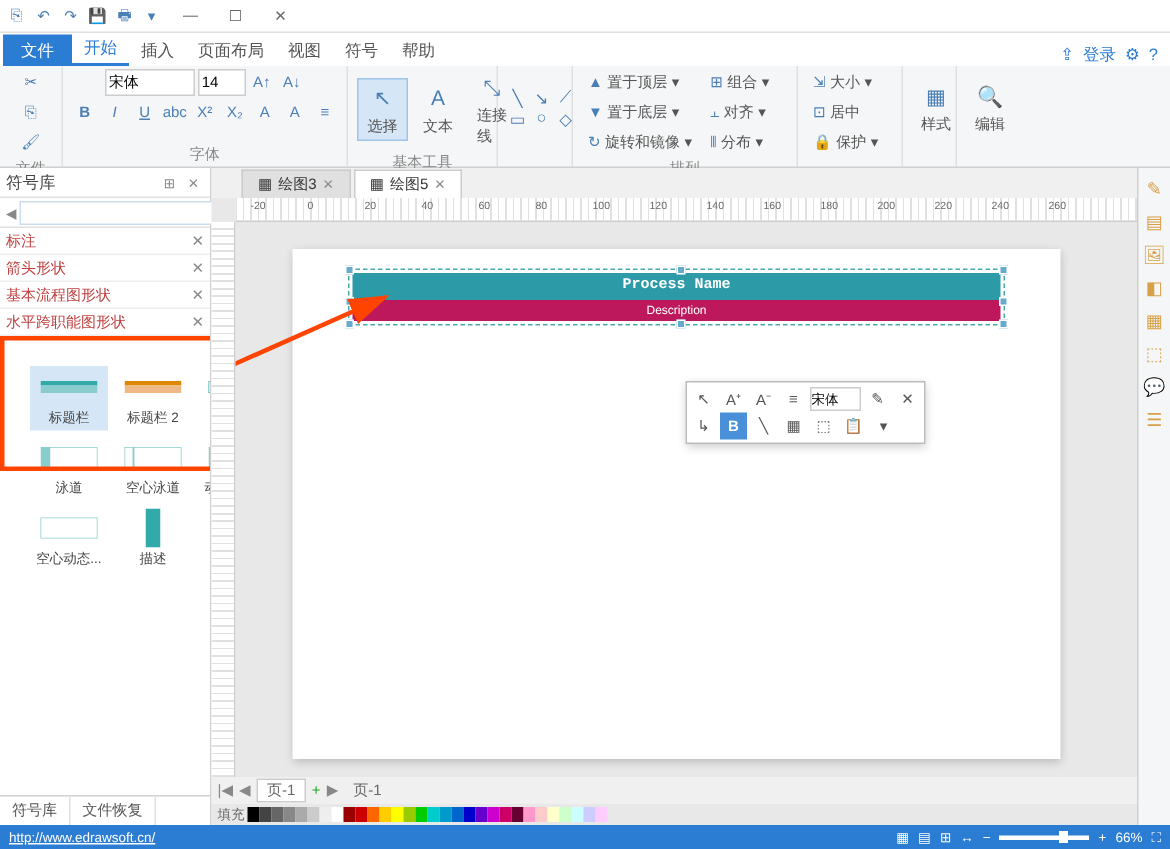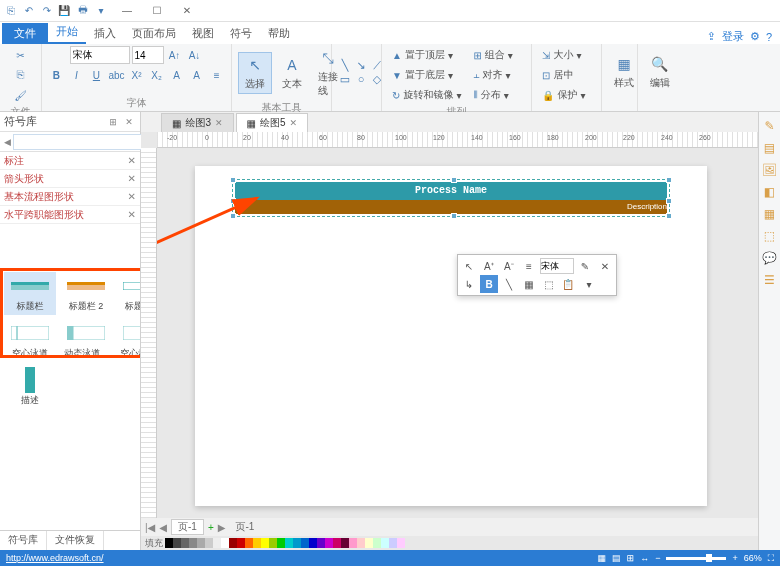--- a/index.html
+++ b/index.html
@@ -40,21 +40,21 @@
 .workspace { position: absolute; top: 112px; left: 0; right: 0; bottom: 16px; display: flex; }
 
 .sym-panel { width: 141px; background: #fff; border-right: 1px solid #d0d0d0; display: flex; flex-direction: column; }
 .sym-header { height: 20px; display: flex; align-items: center; padding: 0 4px; border-bottom: 1px solid #e0e0e0; font-size: 11px; color: #444; }
 .sym-hdr-btns { margin-left: auto; display: flex; gap: 2px; }
 .sym-hdr-btn { width: 14px; height: 14px; color: #888; cursor: pointer; display: flex; align-items: center; justify-content: center; font-size: 9px; }
 .sym-search-row { height: 20px; display: flex; align-items: center; padding: 2px 4px; gap: 2px; border-bottom: 1px solid #e0e0e0; }
 .sym-search { flex: 1; height: 16px; border: 1px solid #cde; font-size: 10px; padding: 0 2px; }
 .sym-cat { height: 18px; display: flex; align-items: center; padding: 0 4px; font-size: 10px; color: #c04040; border-bottom: 1px solid #eee; cursor: pointer; }
 .sym-cat .x { margin-left: auto; color: #888; cursor: pointer; }
-.sym-grid-wrap { flex: 1; overflow: auto; padding: 4px; position: relative; margin-top: 44px; }
+.sym-grid-wrap { flex: 1; overflow: auto; padding: 20px; position: relative; }
 .sym-grid { display: grid; grid-template-columns: repeat(3, 1fr); gap: 4px; }
 .sym-item { display: flex; flex-direction: column; align-items: center; gap: 2px; cursor: pointer; padding: 2px; }
 .sym-item.sel { background: #d5e6f7; }
 .sym-thumb { width: 40px; height: 24px; display: flex; align-items: center; justify-content: center; }
 .sym-lbl { font-size: 9px; color: #444; text-align: center; white-space: nowrap; overflow: hidden; text-overflow: ellipsis; width: 48px; }
 .sym-highlight { position: absolute; border: 3px solid #ff4400; pointer-events: none; }
 .sym-tabs { height: 20px; display: flex; border-top: 1px solid #d0d0d0; }
 .sym-tab { padding: 2px 8px; font-size: 10px; color: #555; cursor: pointer; border-right: 1px solid #e0e0e0; }
 
 .canvas-area { flex: 1; display: flex; flex-direction: column; background: #e8e8e8; position: relative; }
@@ -68,21 +68,21 @@
 .canvas-body { flex: 1; position: relative; display: flex; }
 .ruler-v { width: 16px; background: #fff; border-right: 1px solid #ccc; position: relative; overflow: hidden; }
 .ruler-v::after { content: ""; position: absolute; inset: 0; background: repeating-linear-gradient(0deg, #999 0 1px, transparent 1px 5px); opacity: .3; }
 .canvas-scroll { flex: 1; background: #e8e8e8; position: relative; overflow: hidden; }
 .page { position: absolute; top: 18px; left: 38px; width: 512px; height: 340px; background: #fff; box-shadow: 0 2px 6px rgba(0,0,0,.2); }
 
 .shape-on-canvas { position: absolute; top: 16px; left: 40px; width: 432px; }
 .shape-sel-handles { position: absolute; inset: -3px; border: 1px dashed #4aa; }
 .handle { position: absolute; width: 6px; height: 6px; background: #6ac; border: 1px solid #fff; }
 .shape-header { height: 18px; background: #2d9aa8; color: #fff; text-align: center; font-size: 10px; font-weight: bold; line-height: 18px; font-family: "Courier New", monospace; }
-.shape-desc { height: 14px; background: #a16207; color: #fff; text-align: right; font-size: 8px; line-height: 14px; }
+.shape-desc { height: 14px; background: #be185d; color: #fff; text-align: center; font-size: 8px; line-height: 14px; }
 
 .float-toolbar { position: absolute; background: #fff; border: 1px solid #bbb; box-shadow: 0 2px 6px rgba(0,0,0,.2); padding: 2px; }
 .ft-row { display: flex; gap: 2px; align-items: center; }
 .ft-btn { width: 18px; height: 18px; display: flex; align-items: center; justify-content: center; cursor: pointer; font-size: 10px; color: #555; }
 .ft-btn.blue { background: #4a90d9; color: #fff; font-weight: bold; }
 .ft-sel { width: 34px; height: 16px; border: 1px solid #ccc; font-size: 9px; }
 
 .page-tabs { height: 18px; background: #f0f0f0; display: flex; align-items: center; gap: 4px; padding: 0 4px; font-size: 10px; color: #666; }
 .page-nav { cursor: pointer; color: #888; }
 .page-tab-item { padding: 0 6px; cursor: pointer; }
@@ -297,20 +297,29 @@
             </div>
             <div class="sym-lbl">标题栏 2</div>
           </div>
         <div class="sym-item">
             <div class="sym-thumb">
               <svg width="38" height="8">
                 <rect width="38" height="8" fill="none" stroke="#3aa"></rect>
               </svg>
             </div>
             <div class="sym-lbl">标题栏 8</div>
+          </div>
+        <div class="sym-item">
+            <div class="sym-thumb">
+              <svg width="38" height="14">
+                <rect width="6" height="14" fill="#8cc"></rect>
+                <rect x="6" width="32" height="14" fill="none" stroke="#8cc"></rect>
+              </svg>
+            </div>
+            <div class="sym-lbl">泳道</div>
           </div>
         <div class="sym-item">
             <div class="sym-thumb">
               <svg width="38" height="14">
                 <rect width="6" height="14" fill="none" stroke="#8cc"></rect>
                 <rect x="6" width="32" height="14" fill="none" stroke="#8cc"></rect>
               </svg>
             </div>
             <div class="sym-lbl">空心泳道</div>
           </div>

